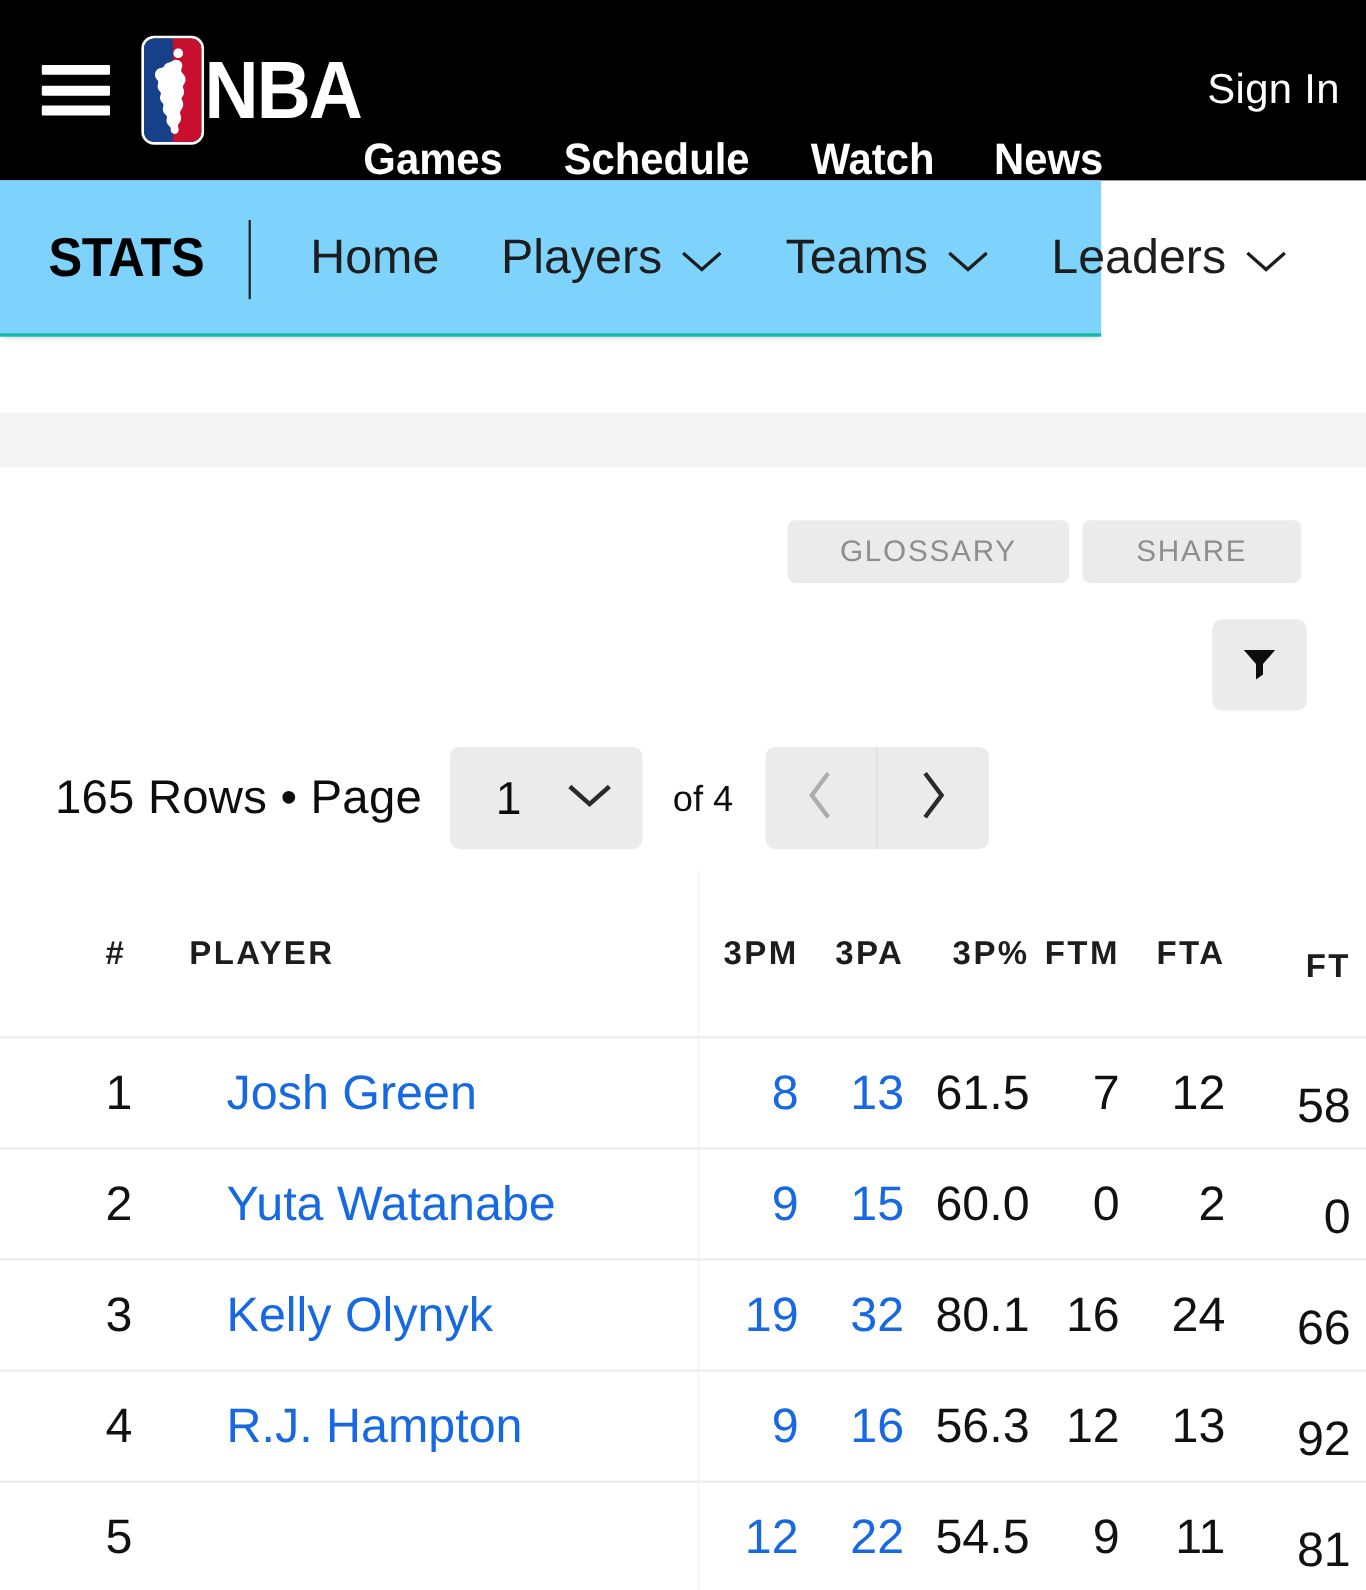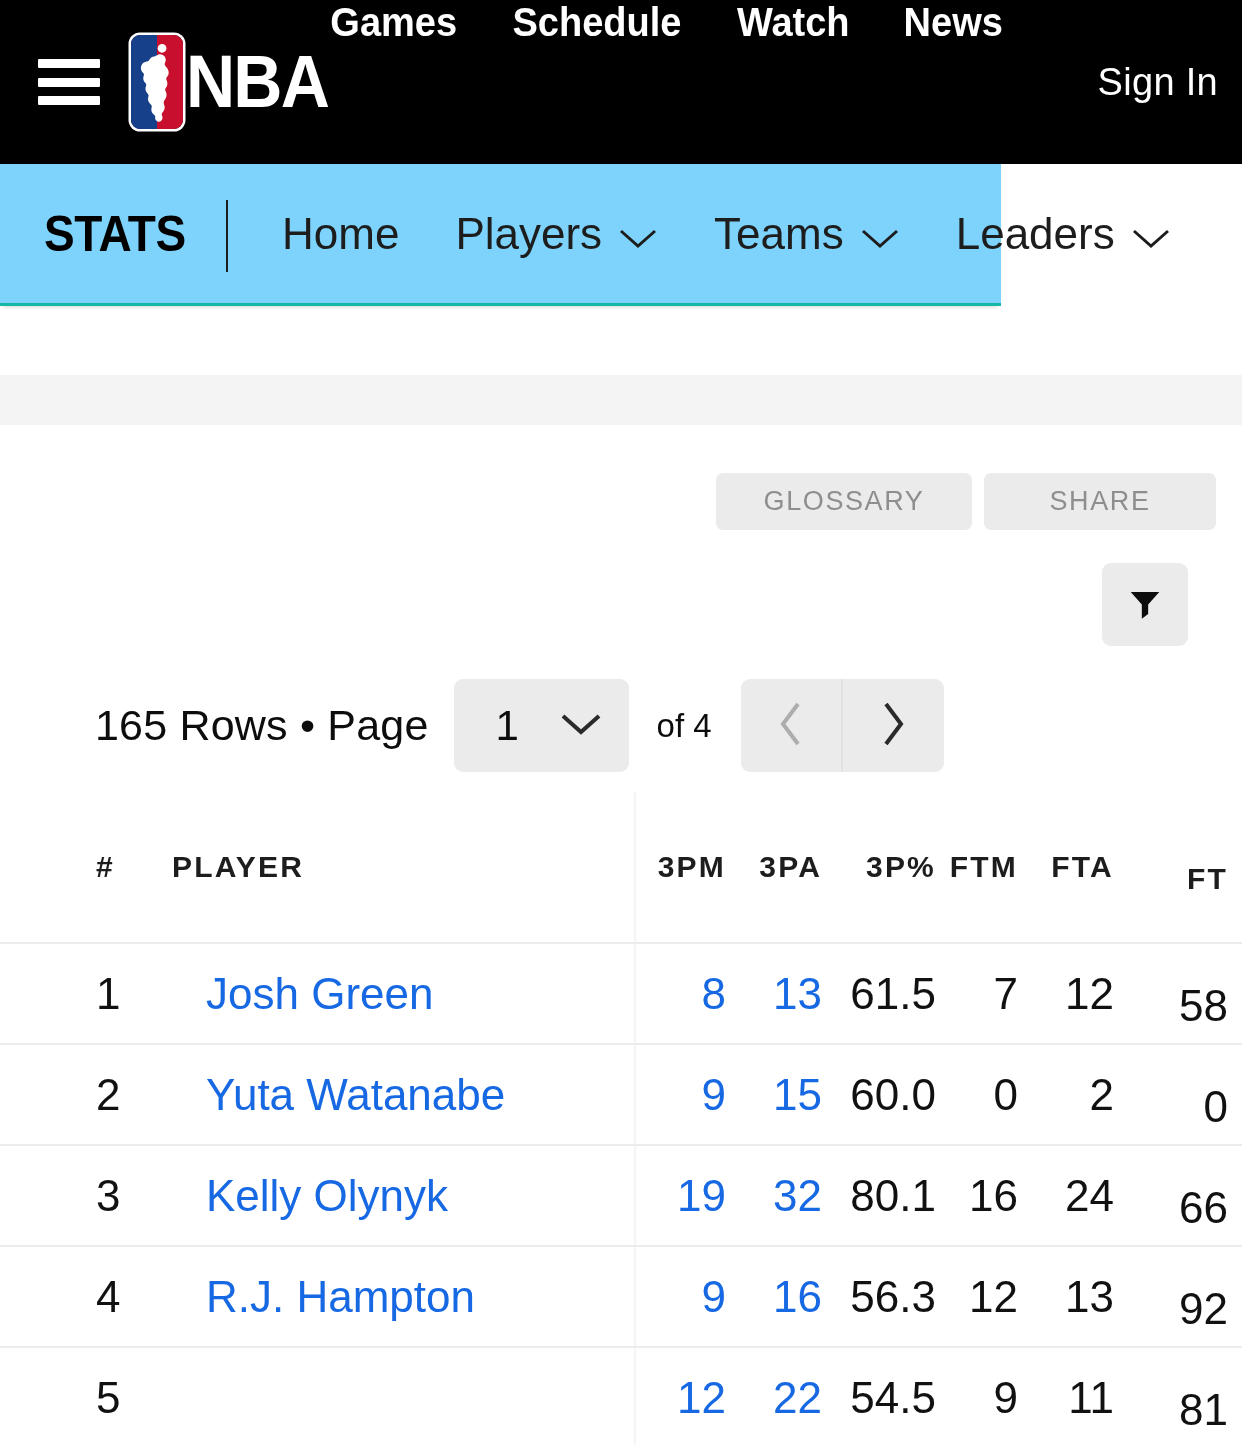--- a/index.html
+++ b/index.html
@@ -70,21 +70,21 @@
     transform: scaleX(0.92);
     transform-origin: left center;
   }
 
   #global-nav-links {
     position: absolute;
     left: 327px;
     top: 0;
     height: 168px;
     display: flex;
-    align-items: flex-start;
+    align-items: flex-end;
     gap: 48px;
   }
   .gnav-item {
     color: #ffffff;
     font-family: "Liberation Sans Narrow", "Liberation Sans", sans-serif;
     font-weight: 700;
     font-size: 40px;
     letter-spacing: 0px;
     white-space: nowrap;
     transform: scaleX(0.95);
@@ -172,21 +172,21 @@
     border-radius: 7px;
     display: flex; align-items: center; justify-content: center;
     color: #8e8e8e;
     font-size: 27px;
     letter-spacing: 1.6px;
     font-weight: 400;
   }
   #share-button {
     position: absolute;
     left: 984px; top: 473px;
-    width: 232px; height: 57px;
+    width: 199px; height: 57px;
     background: #ebebeb;
     border-radius: 7px;
     display: flex; align-items: center; justify-content: center;
     color: #8e8e8e;
     font-size: 27px;
     letter-spacing: 1.6px;
     font-weight: 400;
   }
   #filter-button {
     position: absolute;
@@ -204,21 +204,20 @@
     height: 93px;
     display: flex;
     align-items: center;
   }
   #rows-label {
     font-family: "Liberation Sans Narrow", "Liberation Sans", sans-serif;
     font-size: 43px;
     color: #0d0d0d;
     white-space: nowrap;
     letter-spacing: 0.2px;
-    margin-left: 45px;
   }
   #page-select {
     margin-left: 25px;
     width: 175px; height: 93px;
     background: #ebebeb;
     border-radius: 9px;
     display: flex;
     align-items: center;
     justify-content: space-between;
     padding: 0 26px 0 42px;

